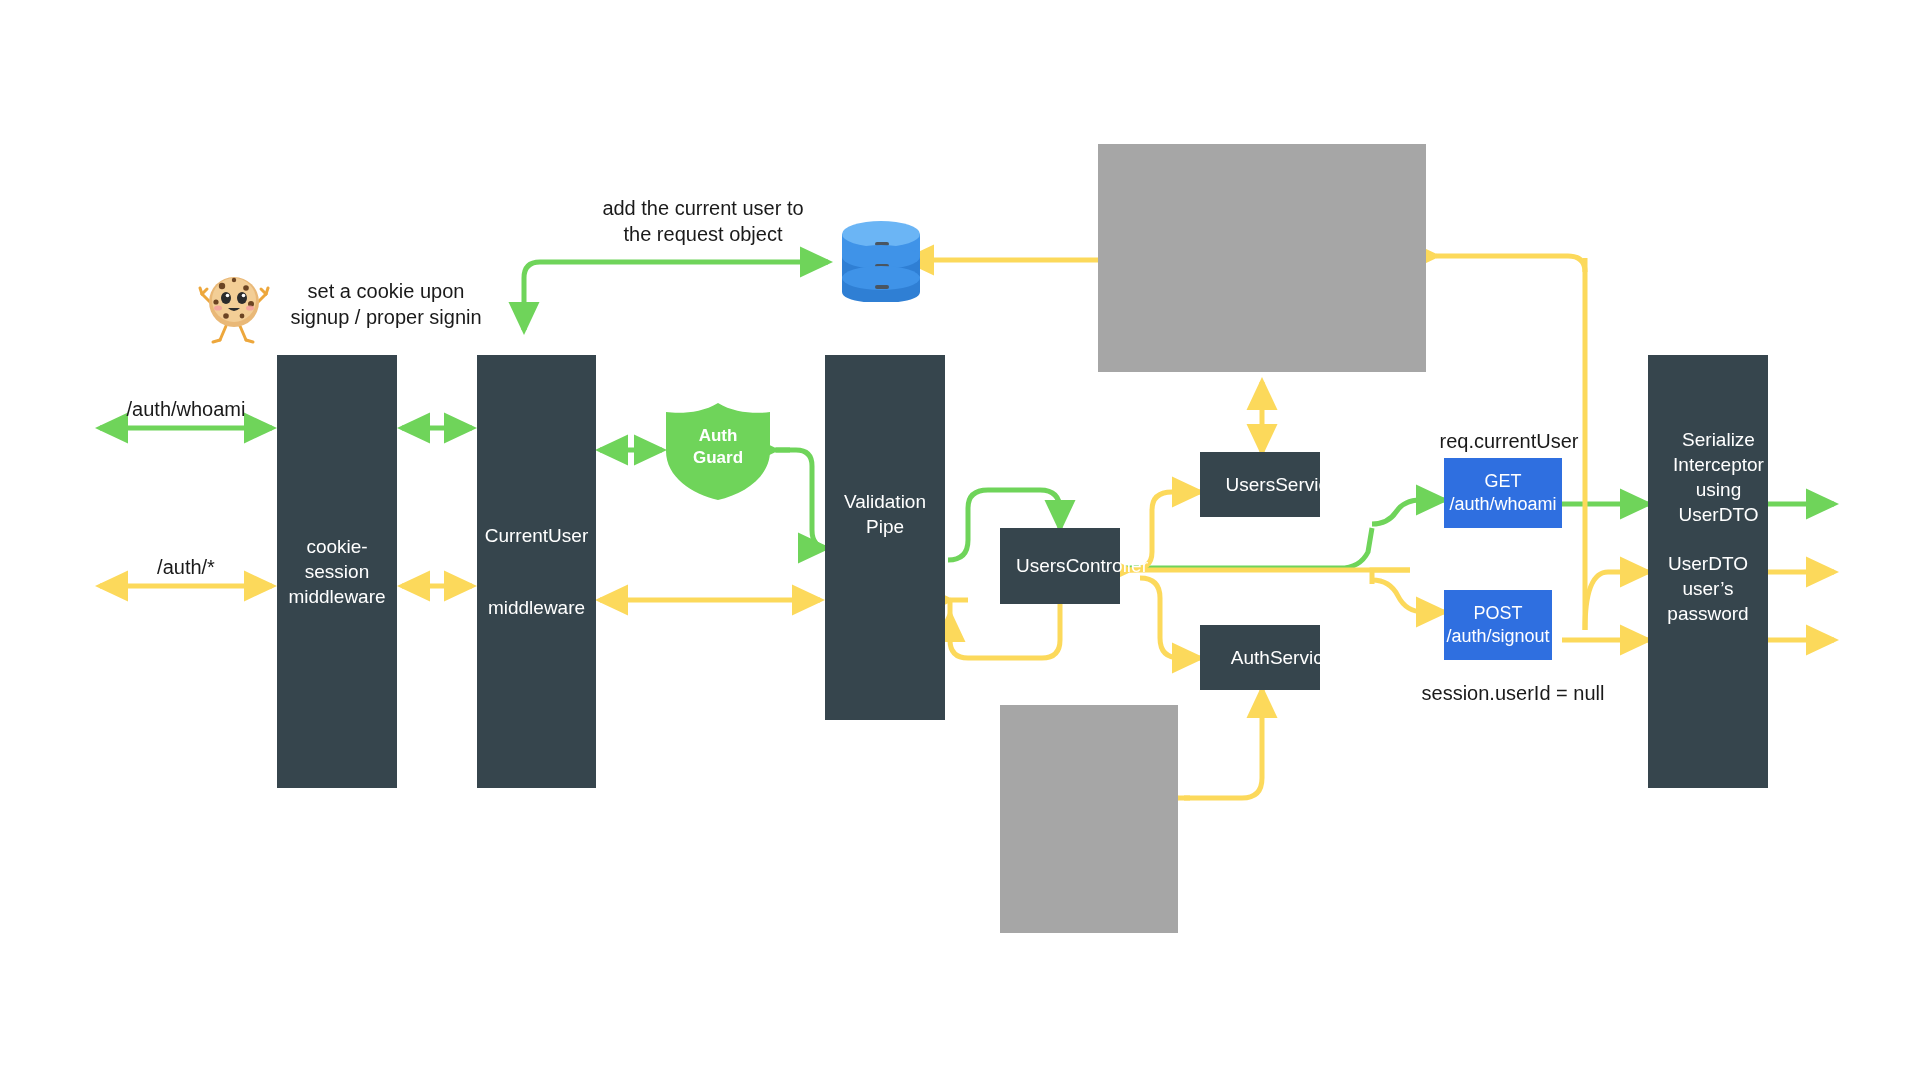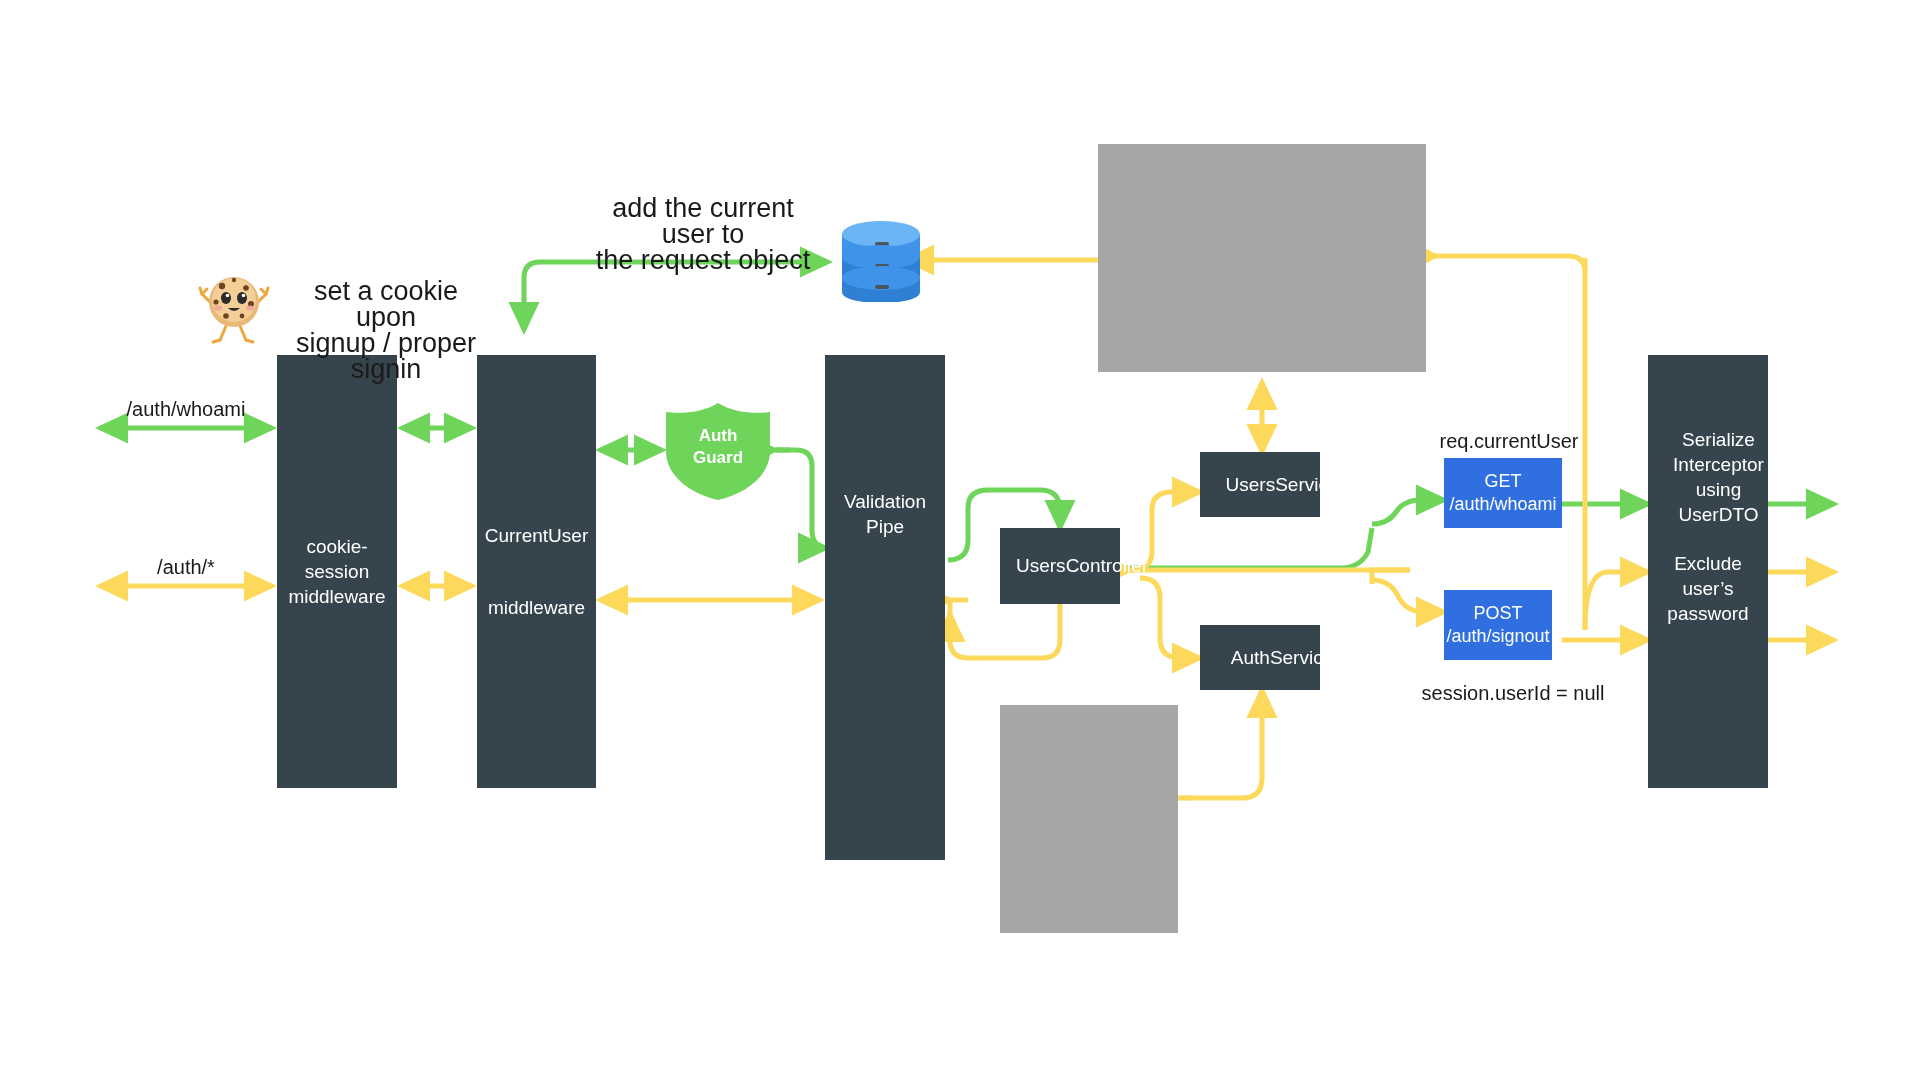--- a/index.html
+++ b/index.html
@@ -46,21 +46,21 @@
     line-height: 23px;
     text-align: center;
     flex-direction: column;
     justify-content: center;
   }
   .route.blue { background: #2f6fe0; }
 
   .note {
     position: absolute;
     color: #1a1a1a;
-    font-size: 27px;
+    font-size: 20px;
     line-height: 26px;
     text-align: center;
     white-space: pre-line;
   }
 
   .edge-label {
     position: absolute;
     color: #1a1a1a;
     font-size: 20px;
     text-align: center;
@@ -170,29 +170,29 @@
   <div class="node col" style="left:277px; top:355px; width:120px; height:433px;">
     <span class="lbl">cookie-session</span>
     <span class="lbl">middleware</span>
   </div>
 
   <div class="node col" style="left:477px; top:355px; width:119px; height:433px;gap:47px;">
     <span class="lbl">CurrentUser</span>
     <span class="lbl">middleware</span>
   </div>
 
-  <div class="node col" style="left:825px; top:355px; width:120px; height:505px; justify-content:flex-start; padding-top:134px;">
+  <div class="node col" style="left:825px; top:355px; width:120px; height:365px; justify-content:flex-start; padding-top:134px;">
     <span class="lbl">Validation Pipe</span>
   </div>
 
   <div class="node col" style="left:1648px; top:355px; width:120px; height:433px; justify-content:flex-start; padding-top:72px; gap:24px;">
     <span class="lbl" style="white-space:pre-line;padding-left:27px;">Serialize
 Interceptor
 using UserDTO</span>
-    <span class="lbl" style="white-space:pre-line;">Exclude user’s
+    <span class="lbl" style="white-space:pre-line;">UserDTO user’s
 password</span>
   </div>
 
   <div class="shield-wrap" style="left:658px; top:401px; width:120px; height:100px;">
     <svg width="120" height="100" viewBox="0 0 120 100">
       <path d="M60 2 C44 12, 22 13, 8 11 L8 50 C8 76, 34 93, 60 99 C86 93, 112 76, 112 50 L112 11 C98 13, 76 12, 60 2 Z" fill="#6fd45a"></path>
     </svg>
     <div class="shield-text">
       <span>Auth</span>
       <span>Guard</span>

